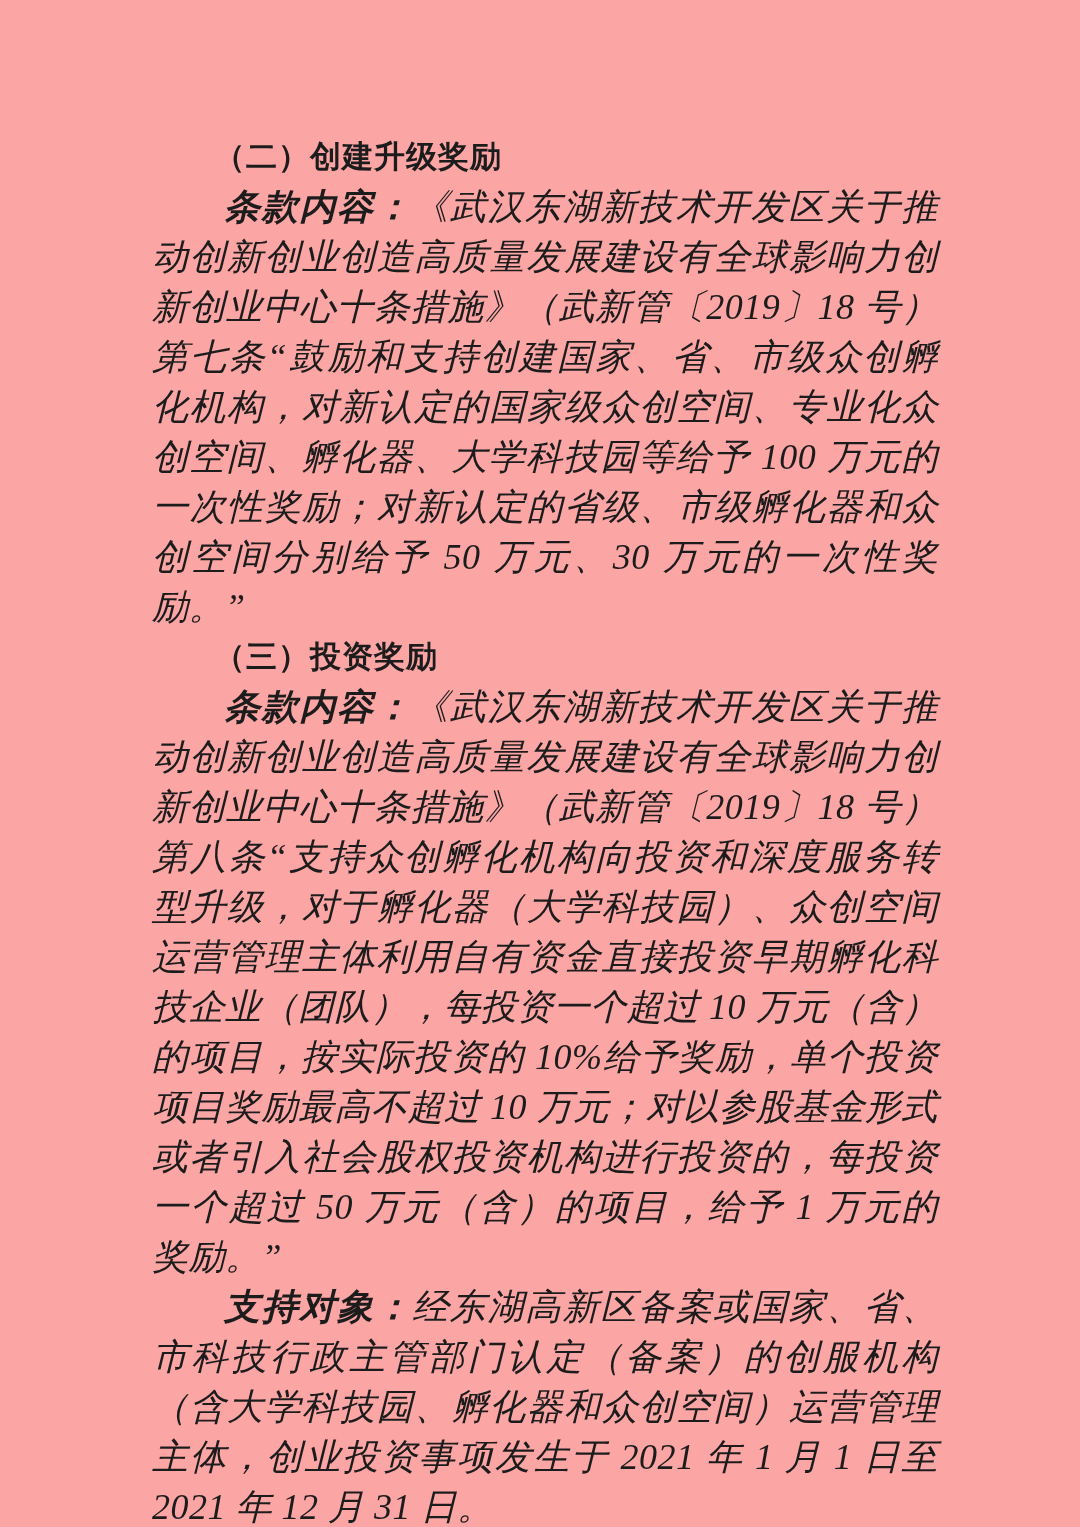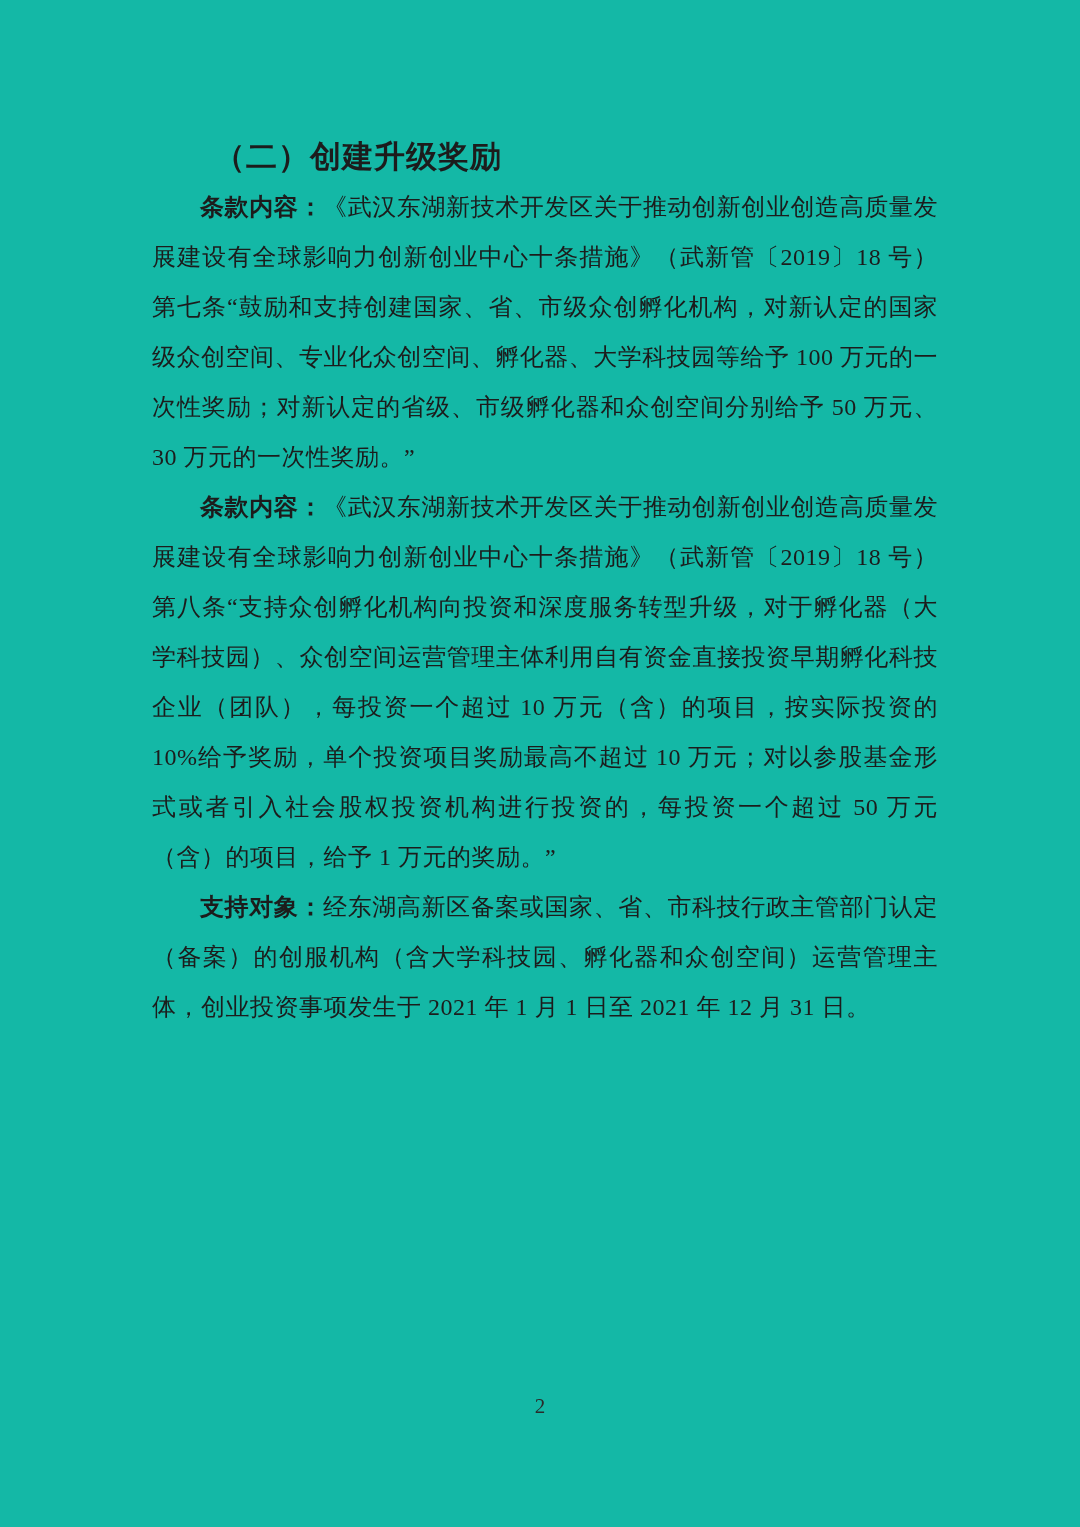--- a/index.html
+++ b/index.html
@@ -4,21 +4,21 @@
 <style>
   html, body {
     margin: 0;
     padding: 0;
     background: #ffffff;
   }
   .page {
     position: relative;
     width: 1080px;
     height: 1527px;
-    background: #14b8a6;
+    background: #fca5a5;
     overflow: hidden;
     font-family: "Liberation Serif", "DejaVu Serif", serif;
     color: #1c1c1c;
   }
   .content {
     position: absolute;
     top: 132px;
     left: 152px;
     width: 786px;
   }
@@ -26,25 +26,26 @@
     margin: 0;
     font-size: 31px;
     line-height: 50px;
     font-weight: bold;
     text-indent: 2em;
     letter-spacing: 1px;
     white-space: nowrap;
   }
   .doc-para {
     margin: 0;
-    font-size: 24px;
+    font-size: 36px;
     line-height: 50px;
     text-align: justify;
     text-indent: 2em;
     letter-spacing: 0.5px;
+    font-style: italic;
   }
   .doc-para .para-label {
     font-weight: bold;
   }
   .page-number {
     position: absolute;
     top: 1392px;
     left: 0;
     width: 1080px;
     text-align: center;
@@ -57,20 +58,21 @@
 <body>
 
 <div class="page">
   <div class="content">
 
     <h2 class="doc-heading">（二）创建升级奖励</h2>
 
     <p class="doc-para"><span class="para-label">条款内容：</span><span>《武汉东湖新技术开发区关于推动创新创业创造高质量发展建设有全球影响力创新创业中心十条措施》（武新管〔2019〕18 号）第七条“鼓励和支持创建国家、省、市级众创孵化机构，对新认定的国家级众创空间、专业化众创空间、孵化器、大学科技园等给予 100 万元的一次性奖励；对新认定的省级、市级孵化器和众创空间分别给予 50 万元、30 万元的一次性奖励。”</span></p>
 
 
+    <h2 class="doc-heading">（三）投资奖励</h2>
 
     <p class="doc-para"><span class="para-label">条款内容：</span><span>《武汉东湖新技术开发区关于推动创新创业创造高质量发展建设有全球影响力创新创业中心十条措施》（武新管〔2019〕18 号）第八条“支持众创孵化机构向投资和深度服务转型升级，对于孵化器（大学科技园）、众创空间运营管理主体利用自有资金直接投资早期孵化科技企业（团队），每投资一个超过 10 万元（含）的项目，按实际投资的 10%给予奖励，单个投资项目奖励最高不超过 10 万元；对以参股基金形式或者引入社会股权投资机构进行投资的，每投资一个超过 50 万元（含）的项目，给予 1 万元的奖励。”</span></p>
 
     <p class="doc-para"><span class="para-label">支持对象：</span><span>经东湖高新区备案或国家、省、市科技行政主管部门认定（备案）的创服机构（含大学科技园、孵化器和众创空间）运营管理主体，创业投资事项发生于 2021 年 1 月 1 日至 2021 年 12 月 31 日。</span></p>
 
   </div>
 
   <div class="page-number">2</div>
 </div>
 

